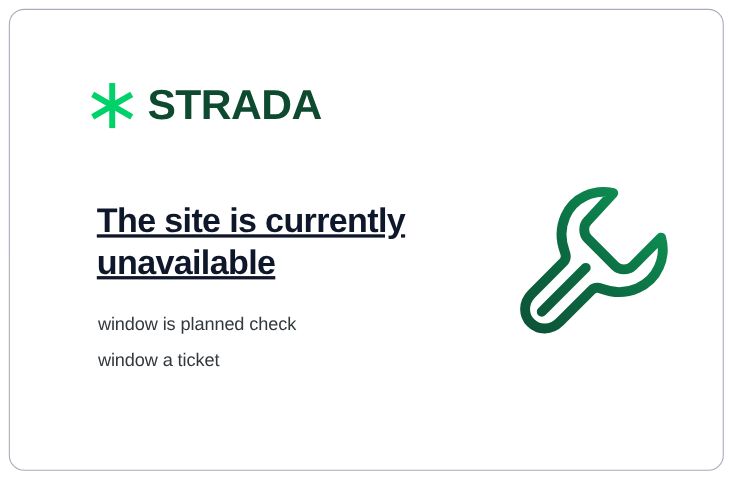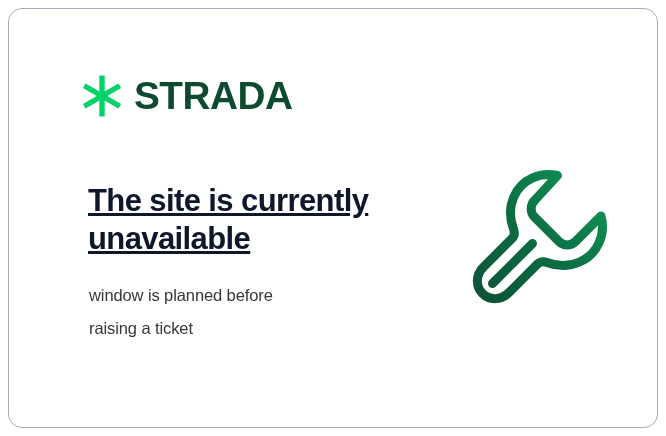--- a/index.html
+++ b/index.html
@@ -137,22 +137,22 @@
           </g>
           <circle cx="21" cy="21" r="3.5" fill="#00d26a"></circle>
         </svg>
       </span>
       <span class="brand-word">STRADA</span>
     </div>
 
     <h1 class="headline">The site is currently unavailable</h1>
 
     <div class="body-copy">
-      <span class="line">window is planned before</span>
-      <span class="line">raising a ticket</span>
+      <span class="line">window is planned check</span>
+      <span class="line">window a ticket</span>
     </div>
 
     <div class="wrench">
       <svg viewBox="0 0 165 165" xmlns="http://www.w3.org/2000/svg" aria-hidden="true">
         <defs>
           <linearGradient id="wrenchGrad" x1="10" y1="155" x2="155" y2="10" gradientUnits="userSpaceOnUse">
             <stop offset="0" stop-color="#0d4f36"></stop>
             <stop offset="0.45" stop-color="#0c6b42"></stop>
             <stop offset="1" stop-color="#0ea05a"></stop>
           </linearGradient>

